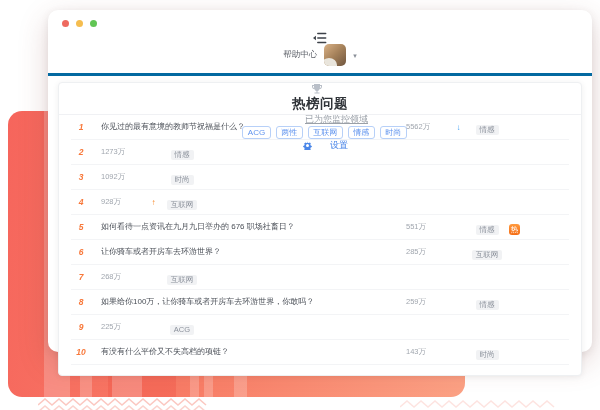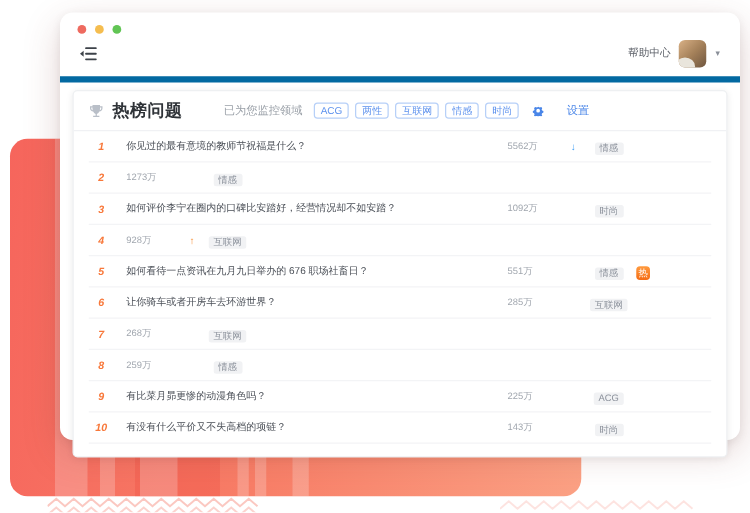--- a/index.html
+++ b/index.html
@@ -22,44 +22,44 @@
   .window{
     position:absolute;left:48px;top:10px;width:544px;height:342px;
     background:#fff;border-radius:10px;
     box-shadow:0 10px 30px rgba(130,60,55,0.22),0 2px 8px rgba(0,0,0,0.08);
   }
   .titlebar{display:flex;align-items:center;gap:7px;padding:10px 14px 2px;}
   .dot{width:7px;height:7px;border-radius:50%;}
   .dot.red{background:#ee6a5f;}  .dot.yellow{background:#f5bd4f;}  .dot.green{background:#61c554;}
   .appbar{
     display:flex;align-items:center;justify-content:space-between;
-    padding:3px 16px 7px;border-bottom:5px solid #0369a1;
+    padding:3px 16px 7px;border-bottom:3px solid #0369a1;flex-direction:column;
   }
   .fold-icon{width:14px;height:12px;display:block;cursor:pointer;}
   .appbar-right{display:flex;align-items:center;gap:7px;}
   .help-link{font-size:8.5px;color:#5a5e66;cursor:pointer;}
   .avatar{
     width:22px;height:22px;border-radius:5px;position:relative;overflow:hidden;
     background:linear-gradient(135deg,#d9b186 0%,#a5815a 50%,#6f563f 100%);
   }
   .avatar::after{
     content:"";position:absolute;left:-3px;bottom:-6px;width:16px;height:14px;
     border-radius:50%;background:#e9e5dc;
   }
   .caret{font-size:7px;color:#8a8f98;line-height:1;}
   
   .panel{
     margin:6px 10px 0;height:292px;overflow:hidden;background:#fff;
     border:1px solid #eef0f2;border-radius:4px;
     box-shadow:0 1px 6px rgba(0,0,0,0.07);
   }
-  .panel-header{display:flex;align-items:center;height:31px;padding:0 12px;border-bottom:1px solid #f0f1f4;}
+  .panel-header{display:flex;align-items:center;height:31px;padding:0 12px;border-bottom:1px solid #f0f1f4;flex-direction:column;}
   .trophy{width:12px;height:12px;margin-right:7px;flex:none;}
   .panel-title{font-size:13.5px;font-weight:700;color:#2f3338;letter-spacing:.5px;}
-  .monitor-label{font-size:9px;color:#9aa0a8;margin-left:33px;}
+  .monitor-label{font-size:9px;color:#9aa0a8;margin-left:33px;text-decoration:underline;}
   .domain-tags{display:flex;gap:5px;margin-left:9px;}
   .dtag{
     font-size:8px;color:#5f93ee;border:1px solid #b7d0f8;border-radius:3px;
     padding:1.5px 4.5px;line-height:1;background:#fff;cursor:pointer;
   }
   .settings{display:flex;align-items:center;gap:18px;margin-left:11px;cursor:pointer;}
   .gear{width:9px;height:9px;display:block;}
   .settings-label{font-size:9px;color:#4a86e8;}
   
   .table{padding:0 12px;}
@@ -156,21 +156,20 @@
   </div>
         <div class="row">
     <span class="rank">2</span>
     <span class="count">1273万</span>
     <span class="trend"></span>
     <span class="tagcol"><span class="tag-badge">情感</span></span>
     <span class="hotcol"><span class="hot-badge empty"></span></span>
   </div>
         <div class="row">
     <span class="rank">3</span>
-    <span class="question">如何评价李宁在圈内的口碑比安踏好，经营情况却不如安踏？</span>
     <span class="count">1092万</span>
     <span class="trend"></span>
     <span class="tagcol"><span class="tag-badge">时尚</span></span>
     <span class="hotcol"><span class="hot-badge empty"></span></span>
   </div>
         <div class="row">
     <span class="rank">4</span>
     <span class="count">928万</span>
     <span class="trend up">↑</span>
     <span class="tagcol"><span class="tag-badge">互联网</span></span>
@@ -194,28 +193,28 @@
   </div>
         <div class="row">
     <span class="rank">7</span>
     <span class="count">268万</span>
     <span class="trend"></span>
     <span class="tagcol"><span class="tag-badge">互联网</span></span>
     <span class="hotcol"><span class="hot-badge empty"></span></span>
   </div>
         <div class="row">
     <span class="rank">8</span>
+    <span class="question">如果给你100万，让你骑车或者开房车去环游世界，你敢吗？</span>
     <span class="count">259万</span>
     <span class="trend"></span>
     <span class="tagcol"><span class="tag-badge">情感</span></span>
     <span class="hotcol"><span class="hot-badge empty"></span></span>
   </div>
         <div class="row">
     <span class="rank">9</span>
-    <span class="question">有比菜月昴更惨的动漫角色吗？</span>
     <span class="count">225万</span>
     <span class="trend"></span>
     <span class="tagcol"><span class="tag-badge">ACG</span></span>
     <span class="hotcol"><span class="hot-badge empty"></span></span>
   </div>
         <div class="row">
     <span class="rank">10</span>
     <span class="question">有没有什么平价又不失高档的项链？</span>
     <span class="count">143万</span>
     <span class="trend"></span>

